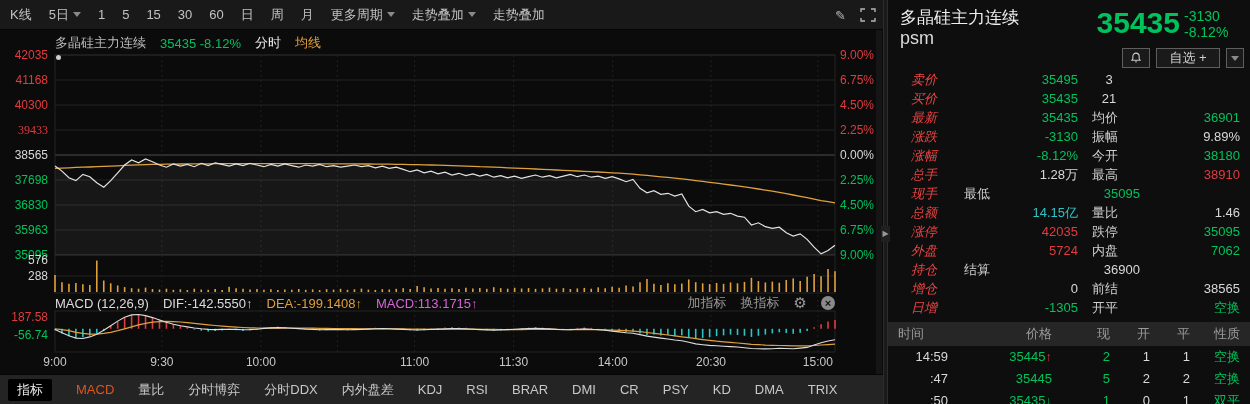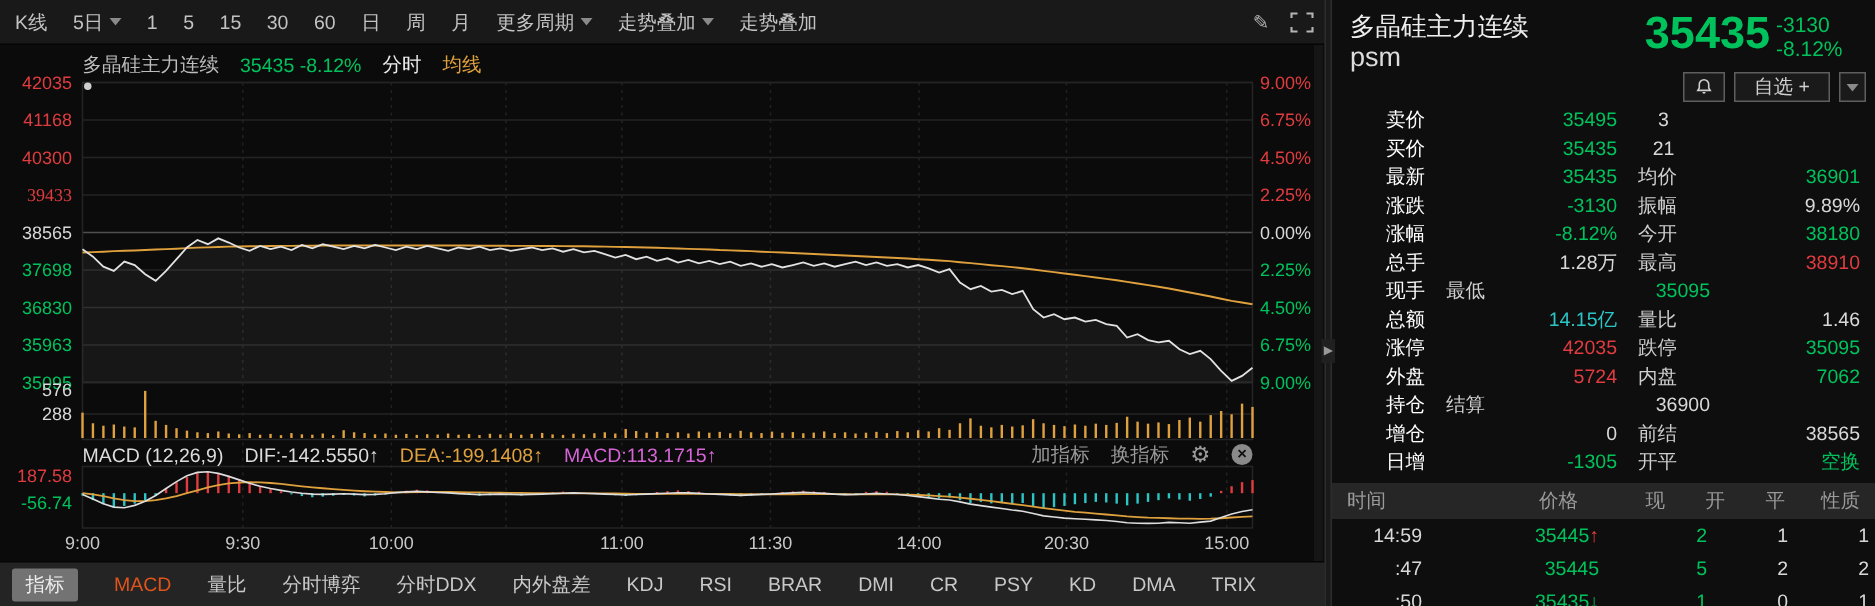--- a/index.html
+++ b/index.html
@@ -22,44 +22,44 @@
   #macd-header .spacer{flex:1;}
   .close-circle{display:inline-block;width:14px;height:14px;border-radius:50%;background:#8a8a8a;color:#111;font-size:11px;line-height:14px;text-align:center;font-weight:bold;}
   .gear{color:#9a9a9a;font-size:15px;}
   .marker-dot{position:absolute;width:5px;height:5px;border-radius:50%;background:#cfcfcf;}
   
   #vscroll{position:absolute;left:876px;top:30px;width:6px;height:344px;background:#151515;}
   #divider{position:absolute;left:883px;top:0;width:5px;height:404px;background:#1a1a1a;border-left:1px solid #2c2c2c;border-right:1px solid #2c2c2c;box-sizing:border-box;}
   #panel-handle{position:absolute;left:881px;top:226px;width:9px;height:16px;background:#202020;color:#999;font-size:8px;line-height:16px;text-align:center;z-index:5;}
   
   #tabbar{position:absolute;left:0;top:374px;width:884px;height:30px;background:#242424;border-top:1px solid #050505;display:flex;align-items:center;padding-left:8px;box-sizing:border-box;gap:24px;}
-  #indicator-chip{background:#737373;color:#ededed;padding:2px 9px;border-radius:2px;}
+  #indicator-chip{background:#000000;color:#ededed;padding:2px 9px;border-radius:2px;}
   .tab{color:#c8c8c8;white-space:nowrap;cursor:default;}
   .tab.active{color:#e0541c;}
   
   #panel{position:absolute;left:888px;top:0;width:362px;height:404px;background:#0e0e0e;}
   #p-name{position:absolute;left:12px;top:6px;font-size:17px;color:#efefef;}
   #p-code{position:absolute;left:12px;top:28px;font-size:18px;color:#dcdcdc;}
   #p-price{position:absolute;right:70px;top:6px;font-size:30px;font-weight:bold;}
   #p-chg{position:absolute;right:4px;top:8px;font-size:14px;text-align:left;width:62px;}
   #p-buttons{position:absolute;right:6px;top:48px;display:flex;gap:6px;align-items:center;}
   .p-btn{border:1px solid #5e5e5e;color:#cfcfcf;height:18px;display:flex;align-items:center;justify-content:center;background:#1a1a1a;}
   #bell-btn{width:26px;}
   #watch-btn{width:62px;font-size:13px;}
   #watch-caret{width:16px;}
   #quote-rows{position:absolute;left:0;top:70px;width:362px;}
   .q-row{display:grid;grid-template-columns:52px 128px 62px 1fr;height:19px;line-height:19px;padding:0 10px;font-size:13px;}
-  .q-row .lab{color:#ffffff;text-align:right;}
+  .q-row .lab{color:#ef4444;text-align:center;font-style:italic;}
   .q-row .val{text-align:right;}
   .q-row .lab2{color:#cfcfcf;text-align:left;padding-left:14px;}
   .q-row .qty{text-align:center;color:#d8d8d8;}
   
   #ticks{position:absolute;left:0;top:322px;width:362px;}
   .t-head{display:grid;grid-template-columns:50px 104px 58px 40px 40px 1fr;background:#262626;color:#9a9a9a;height:24px;line-height:24px;padding:0 10px;font-size:13px;}
-  .t-row{display:grid;grid-template-columns:50px 104px 58px 40px 40px 1fr;height:22px;line-height:22px;padding:0 10px;font-size:13px;gap:14px;}
+  .t-row{display:grid;grid-template-columns:50px 104px 58px 40px 40px 1fr;height:22px;line-height:22px;padding:0 10px;font-size:13px;}
   .t-right{text-align:right;}
   .t-price{text-align:right;}
 </style>
 </head>
 <body>
 
 <div id="app">
 
   <div id="toolbar">
     <div id="tb-items" style="display:flex;align-items:center;">

